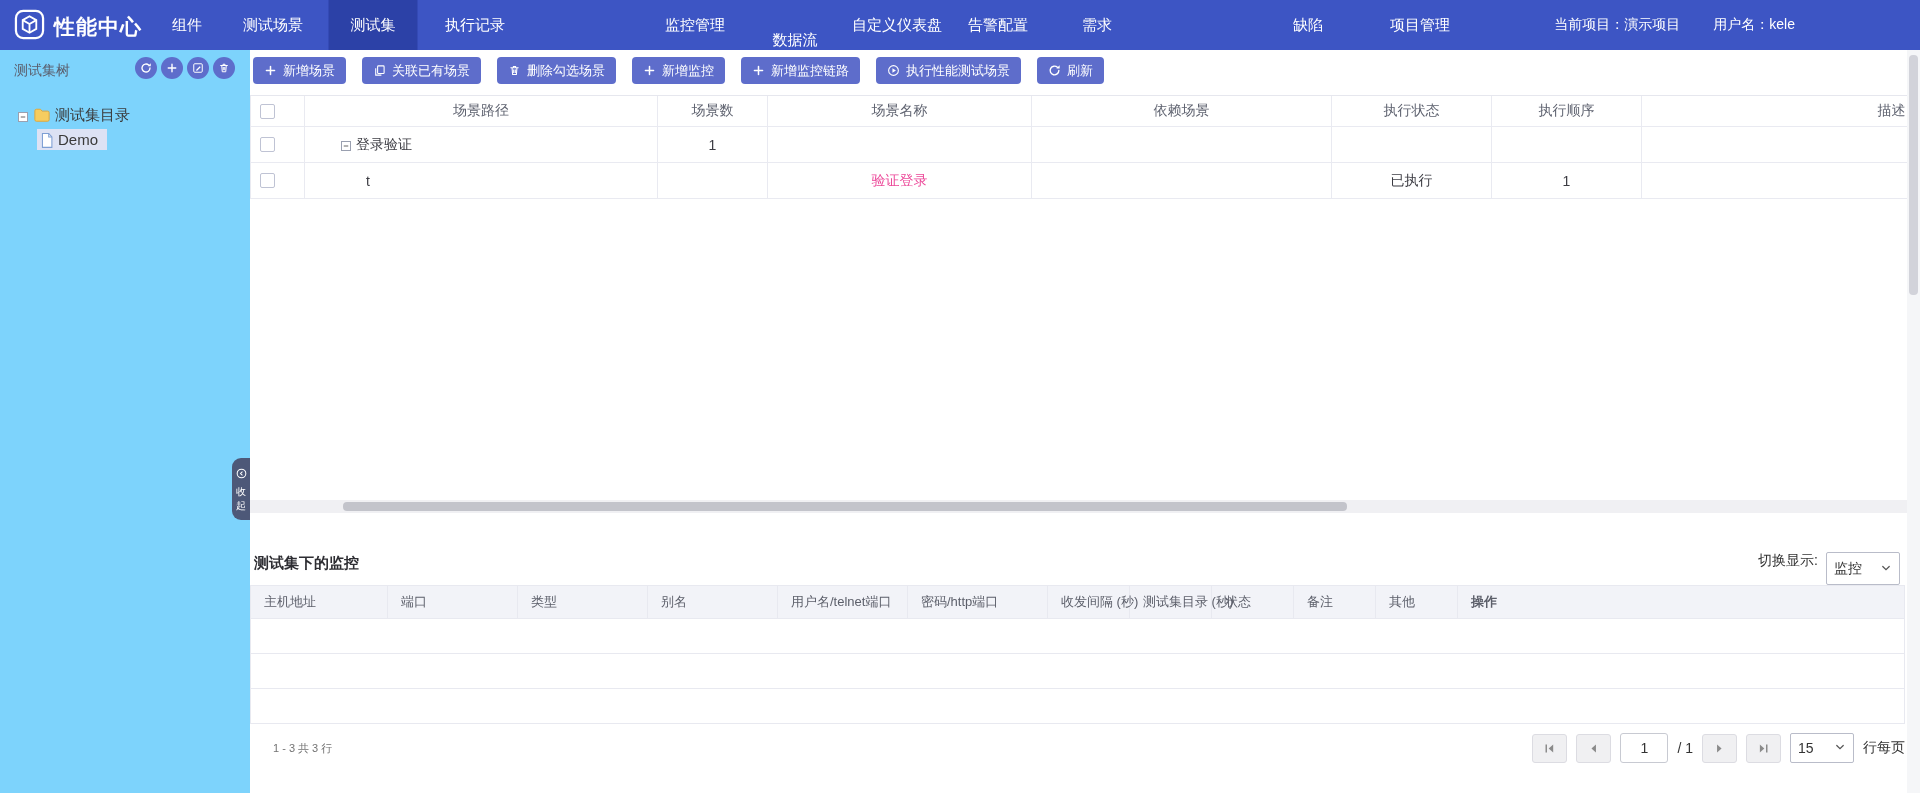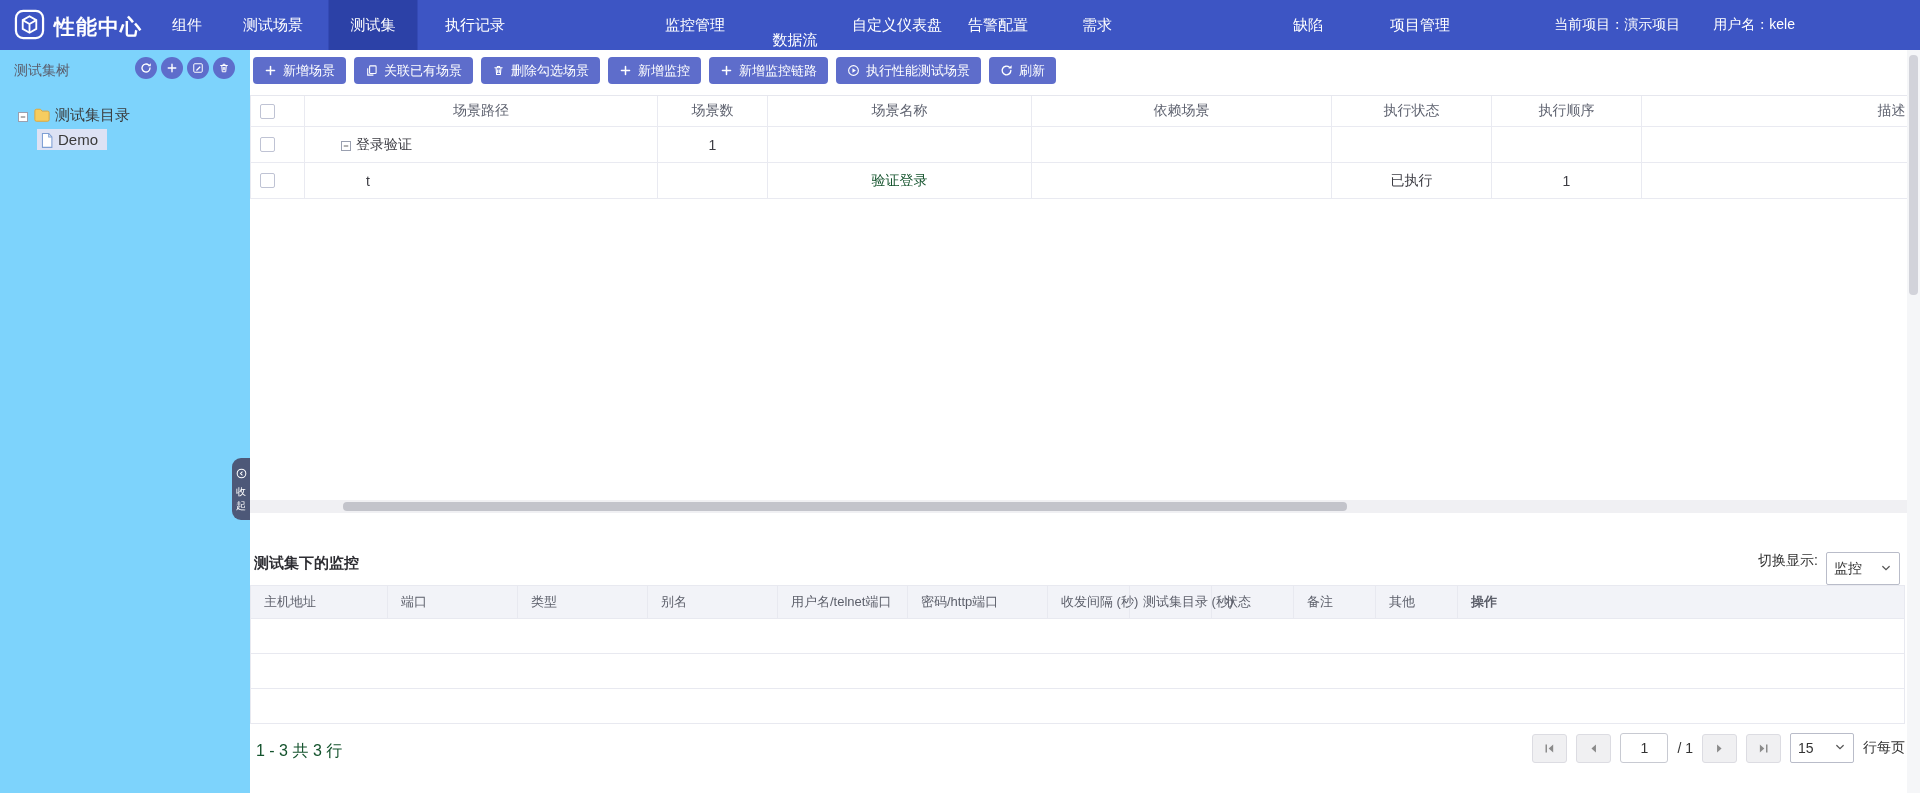--- a/index.html
+++ b/index.html
@@ -31,38 +31,38 @@
   .tree-child{margin-left:37px;margin-top:3px;display:inline-flex;align-items:center;gap:4px;height:21px;
     padding:0 9px 0 3px;background:#dde2f4;font-size:15px;color:#3a3a3a;cursor:pointer}
   .tree-child .file{width:14px;height:15px}
   .collapse-tab{position:absolute;left:232px;top:408px;width:18px;height:62px;background:#4d5878;
     border-radius:9px 0 0 9px;display:flex;flex-direction:column;align-items:center;padding-top:7px;gap:3px;cursor:pointer}
   .collapse-tab svg{width:11px;height:11px}
   .collapse-tab .ch{color:#fff;font-size:10px;line-height:11px}
 
   
   .main{position:absolute;left:250px;top:50px;width:1670px;height:743px;background:#fff}
-  .toolbar{position:absolute;left:3px;top:7px;display:flex;gap:8px}
+  .toolbar{position:absolute;left:3px;top:7px;display:flex;gap:16px}
   .tb-btn{height:27px;display:flex;align-items:center;gap:6px;padding:0 11px;background:#5e6dcb;color:#fff;
     font-size:13px;border-radius:4px;cursor:pointer;white-space:nowrap}
   .tb-btn svg{width:13px;height:13px}
 
   
   .scn-wrap{position:absolute;left:0;top:45px;width:1670px;overflow:hidden}
   .scn-table{width:1892px}
   .srow{display:flex;border-bottom:1px solid #e9eaf1;background:#fff}
   .srow.head{border-top:1px solid #e6e7ee;height:32px;color:#5f6370;font-size:14px}
   .srow.body{height:36px;font-size:14px;color:#3c3c43}
   .scell{flex:none;display:flex;align-items:center;justify-content:center;border-right:1px solid #e9eaf1;
     white-space:nowrap;overflow:hidden}
   .scell.first{border-left:1px solid #e9eaf1;justify-content:flex-start;padding-left:9px}
   .scell.pathcell{justify-content:flex-start}
   .expand-box{width:12px;height:12px;margin-right:4px;flex:none}
   .cb{width:15px;height:15px;border:1px solid #bfc3d4;border-radius:2px;background:#fff;cursor:pointer;flex:none}
-  .link{color:#14532d;cursor:pointer}
+  .link{color:#ec4899;cursor:pointer}
 
   
   .hscroll{position:absolute;left:0;top:450px;width:1670px;height:13px;background:#f0f0f3}
   .hthumb{position:absolute;left:93px;top:2px;width:1004px;height:9px;border-radius:4px;background:#c3c4cb;cursor:pointer}
 
   
   .mon-title{position:absolute;left:4px;top:504px;font-size:15px;font-weight:bold;color:#2e2e33}
   .toggle{position:absolute;right:20px;top:502px;display:flex;gap:8px;font-size:14px;color:#333}
   .select-box{width:74px;height:33px;border:1px solid #b9bcc9;border-radius:2px;background:#fff;display:flex;
     align-items:center;justify-content:space-between;padding:0 7px;cursor:pointer;font-size:14px;color:#333}
@@ -72,21 +72,21 @@
   .mrow{display:flex;border-bottom:1px solid #e8e9f0}
   .mrow.head{height:33px;background:#f2f3f8;color:#5c5f6a;font-size:13px}
   .mrow.body{height:35px;font-size:14px;color:#43454d;background:#fff}
   .mcell{flex:none;display:flex;align-items:center;padding-left:13px;border-right:1px solid #e8e9f0;
     white-space:nowrap;overflow:hidden}
   .mcell:last-child{border-right:none}
   .mrow.head .mcell{overflow:visible}
 
   
   .pager{position:absolute;left:0;top:678px;width:1655px;height:42px}
-  .pg-summary{position:absolute;left:6px;top:13px;font-size:16px;color:#14532d}
+  .pg-summary{position:absolute;left:23px;top:13px;font-size:11px;color:#737373}
   .pg-controls{position:absolute;right:0;top:5px;display:flex;align-items:center;gap:9px}
   .pg-btn{width:35px;height:29px;background:#f0f0f2;border:1px solid #dcdce2;border-radius:3px;display:flex;
     align-items:center;justify-content:center;cursor:pointer}
   .pg-btn svg{width:13px;height:13px;color:#8a8a8a}
   .pg-input{width:48px;height:30px;border:1px solid #c8cad2;border-radius:3px;text-align:center;font-size:14px;
     color:#333;background:#fff;font-family:inherit}
   .pg-total{font-size:14px;color:#333}
   .pg-unit{font-size:14px;color:#333}
 
   

